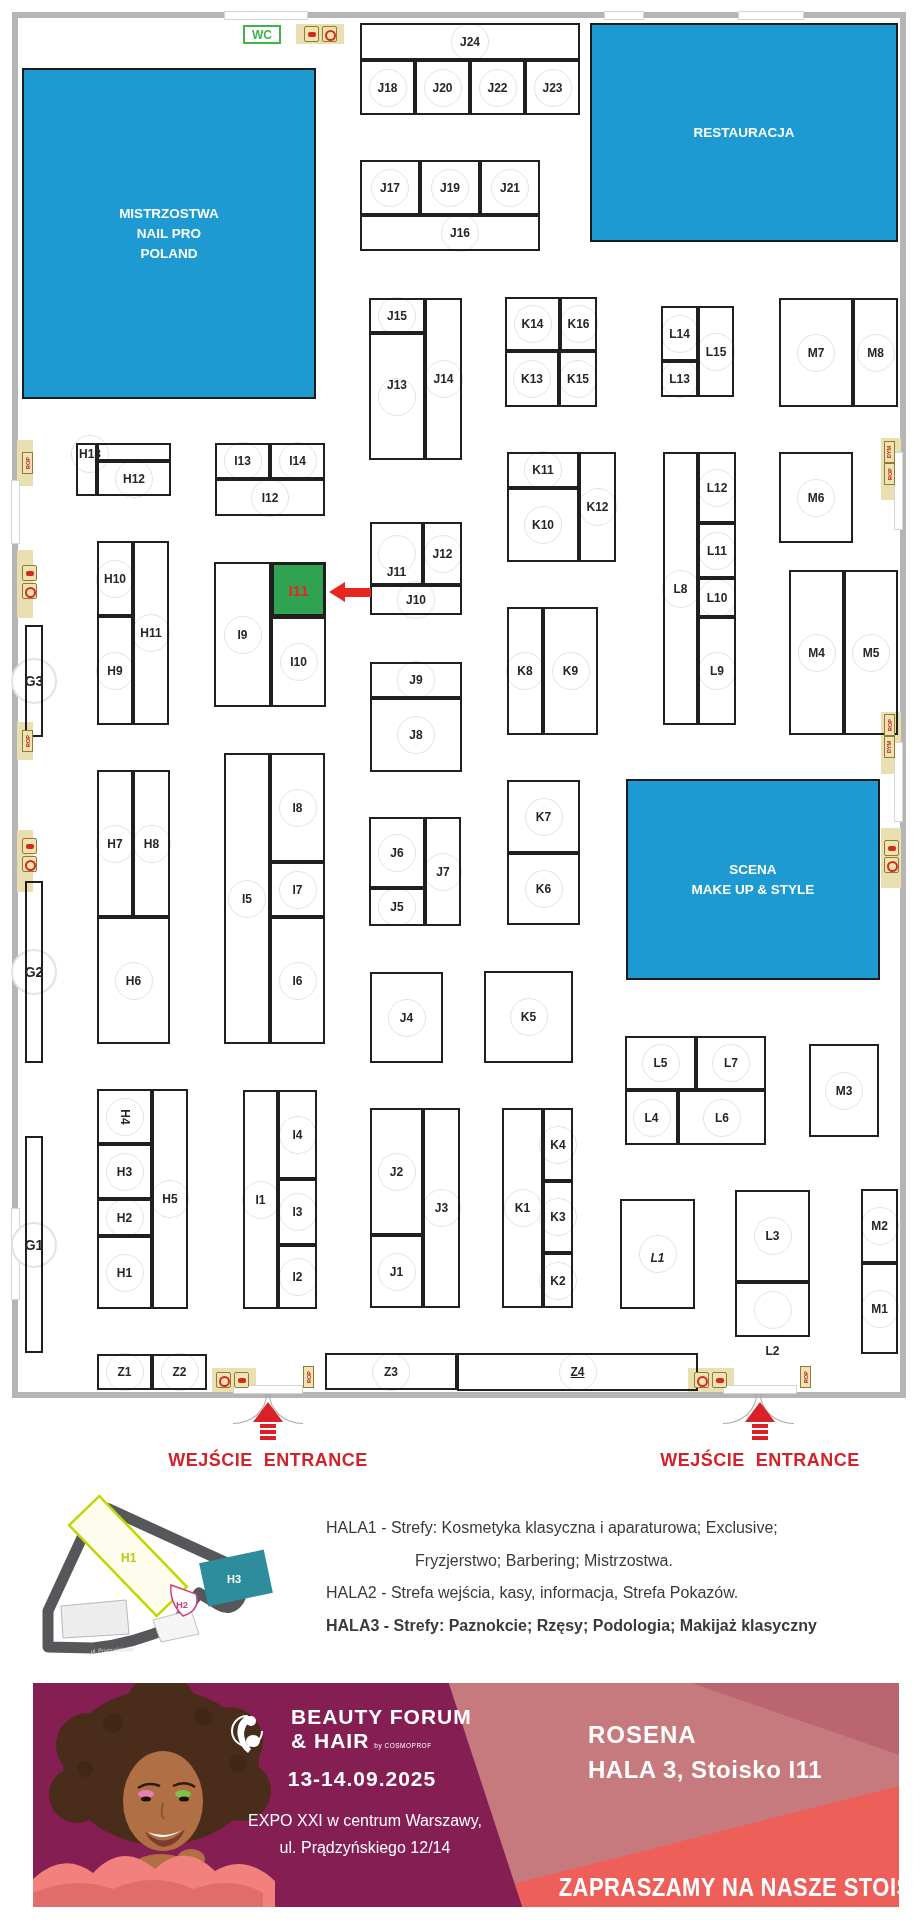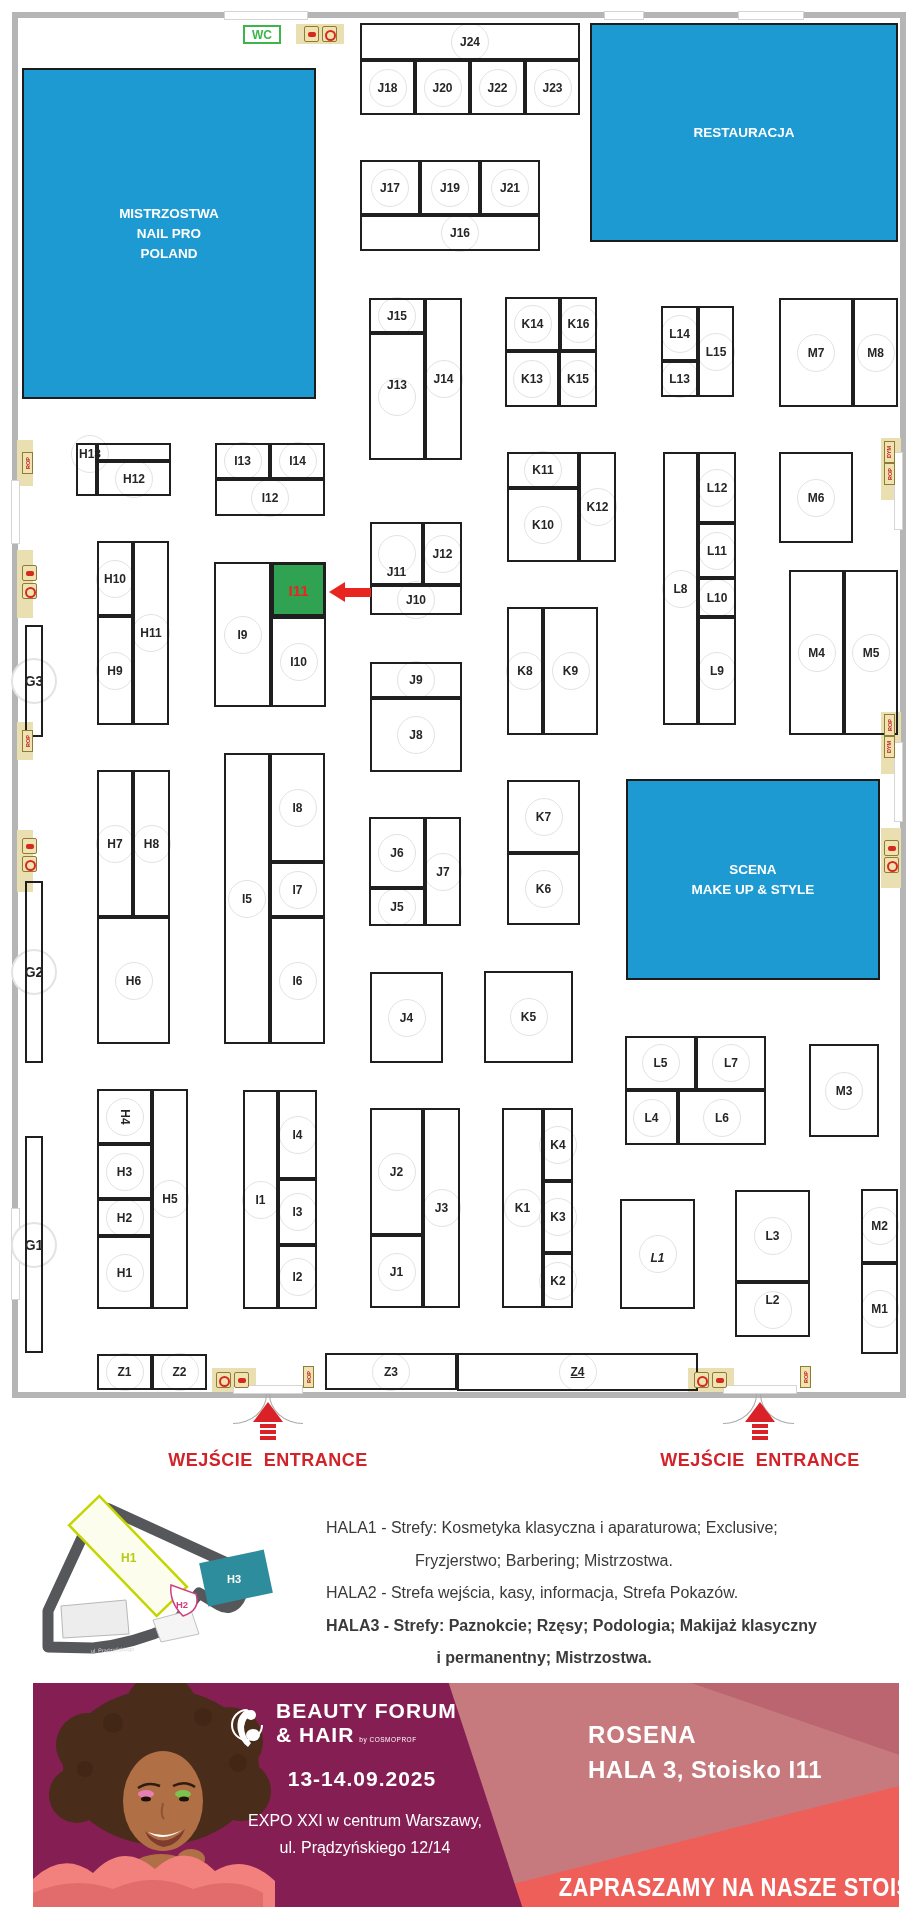--- a/index.html
+++ b/index.html
@@ -56,21 +56,21 @@
   .legend-line.center{text-align:center;}
   
   #minimap{position:absolute;left:33px;top:1490px;z-index:2;}
   
   #banner{position:absolute;left:33px;top:1683px;width:866px;height:224px;background:var(--rose);
       overflow:hidden;z-index:2;}
   #banner .tri-dark{position:absolute;inset:0;background:var(--rose_dark);clip-path:polygon(76% 0,100% 0,100% 32%);}
   #banner .coral{position:absolute;inset:0;background:var(--coral);clip-path:polygon(45% 100%,100% 46%,100% 100%);}
   #banner .wedge{position:absolute;inset:0;background:var(--purple);clip-path:polygon(0 0,48% 0,56.5% 100%,0 100%);}
   #photo{position:absolute;left:0;top:0;z-index:1;}
-  #logo{position:absolute;left:194px;top:16px;display:flex;gap:7px;color:#fff;z-index:2;}
+  #logo{position:absolute;left:194px;top:22px;display:flex;gap:22px;color:#fff;z-index:2;}
   #logo .l1{font-size:21px;font-weight:bold;letter-spacing:1px;line-height:24px;}
   #logo .l2{font-size:21px;font-weight:bold;letter-spacing:1px;line-height:24px;display:flex;align-items:baseline;gap:5px;}
   #logo .by{font-size:6.5px;font-weight:normal;letter-spacing:0.5px;}
   #b-date{position:absolute;left:239px;top:84px;width:180px;text-align:center;color:#fff;
       font-size:21px;font-weight:bold;letter-spacing:1px;z-index:2;}
   #b-addr{position:absolute;left:192px;top:124px;width:280px;text-align:center;color:#fff;
       font-size:16px;line-height:27px;z-index:2;}
   #b-exh{position:absolute;left:555px;top:38px;color:#fff;font-size:24px;font-weight:bold;letter-spacing:1px;z-index:2;}
   #b-loc{position:absolute;left:555px;top:73px;color:#fff;font-size:24px;font-weight:bold;letter-spacing:0.5px;z-index:2;}
   #b-cta{position:absolute;left:505px;top:190px;width:345px;text-align:center;color:#fff;font-size:25px;
@@ -383,21 +383,21 @@
     <div class="lblc" style="position: absolute; left: 558px; top: 1280.5px;"></div>
     <div class="lblt" style="position: absolute; left: 558px; top: 1280.5px;">K2</div>
     <div class="booth" style="position: absolute; left: 620px; top: 1199px; width: 75px; height: 110px;"></div>
     <div class="lblc" style="position: absolute; left: 657.5px; top: 1254px;"></div>
     <div class="lblt" style="position: absolute; left: 657.5px; top: 1258px; font-style: italic;">L1</div>
     <div class="booth" style="position: absolute; left: 735px; top: 1190px; width: 75px; height: 92px;"></div>
     <div class="lblc" style="position: absolute; left: 772.5px; top: 1236px;"></div>
     <div class="lblt" style="position: absolute; left: 772.5px; top: 1236px;">L3</div>
     <div class="booth" style="position: absolute; left: 735px; top: 1282px; width: 75px; height: 55px;"></div>
     <div class="lblc" style="position: absolute; left: 772.5px; top: 1309.5px;"></div>
-    <div class="lblt" style="position: absolute; left: 772.5px; top: 1300px;">L2</div>
+    <div class="lblt" style="position: absolute; left: 772.5px; top: 1351px;">L2</div>
     <div class="booth" style="position: absolute; left: 861px; top: 1189px; width: 37px; height: 74px;"></div>
     <div class="lblc" style="position: absolute; left: 879.5px; top: 1226px;"></div>
     <div class="lblt" style="position: absolute; left: 879.5px; top: 1226px;">M2</div>
     <div class="booth" style="position: absolute; left: 861px; top: 1263px; width: 37px; height: 91px;"></div>
     <div class="lblc" style="position: absolute; left: 879.5px; top: 1308.5px;"></div>
     <div class="lblt" style="position: absolute; left: 879.5px; top: 1308.5px;">M1</div>
     <div class="booth" style="position: absolute; left: 25px; top: 1136px; width: 18px; height: 217px;"></div>
     <div class="lblc big" style="position: absolute; left: 34px; top: 1244.5px;"></div>
     <div class="lblt big" style="position: absolute; left: 34px; top: 1244.5px;">G1</div>
     <div class="booth" style="position: absolute; left: 97px; top: 1354px; width: 55px; height: 36px;"></div>
@@ -462,21 +462,20 @@
       <div class="bar"></div>
     </div>
     <div class="ent-label" style="left: 760px; top: 1450px;">WEJŚCIE  ENTRANCE</div>
   </div>
 
 <div id="legend">
     <div class="legend-line" style="position: static;">HALA1 - Strefy: Kosmetyka klasyczna i aparaturowa; Exclusive;</div>
     <div class="legend-line center" style="position: static;">Fryzjerstwo; Barbering; Mistrzostwa.</div>
     <div class="legend-line" style="position: static;">HALA2 - Strefa wejścia, kasy, informacja, Strefa Pokazów.</div>
     <div class="legend-line bold" style="position: static;">HALA3 - Strefy: Paznokcie; Rzęsy; Podologia; Makijaż klasyczny</div>
-    <div class="legend-line bold center" style="position: static;">i permanentny; Mistrzostwa.</div>
   </div>
 
 <svg id="minimap" width="244" height="180" viewBox="0 0 244 180">
   <path d="M15,157 L15,121 L59,26 Q64,15 76,19 L205,78 Q216,83 213,95 L206,110 Q198,122 186,115 L166,103 L140,136 Q100,154 60,158 Z" fill="none" stroke="#56575b" stroke-width="11" stroke-linejoin="round"></path>
   <path d="M28,116 L93,110 L96,144 L30,148 Z" fill="#ededed" stroke="#b8b8b8" stroke-width="1"></path>
   <path d="M120,130 L158,120 L166,144 L128,152 Z" fill="#f5f5f5" stroke="#c0c0c0" stroke-width="1"></path>
   <g transform="rotate(-44 95 66)">
     <rect x="74" y="3" width="42" height="126" fill="#fdfdee" stroke="#c3d600" stroke-width="2.5"></rect>
   </g>
   <text x="88" y="72" fill="#b7cb15" font-size="12" font-weight="bold">H1</text>

